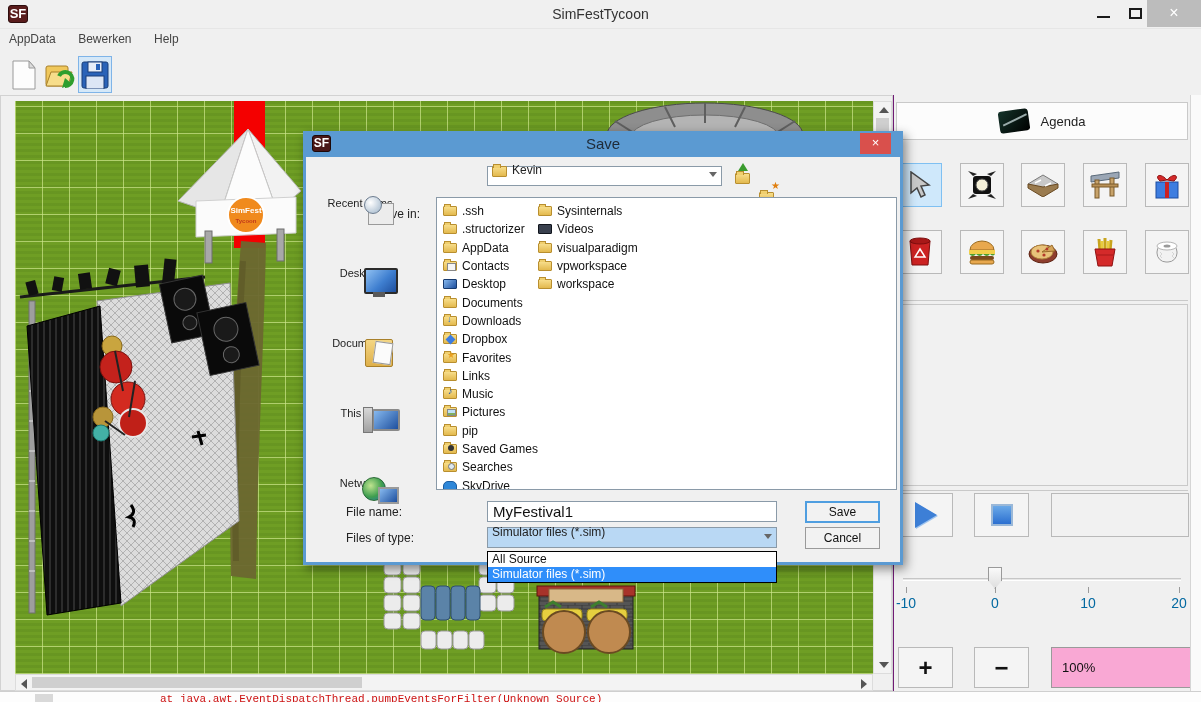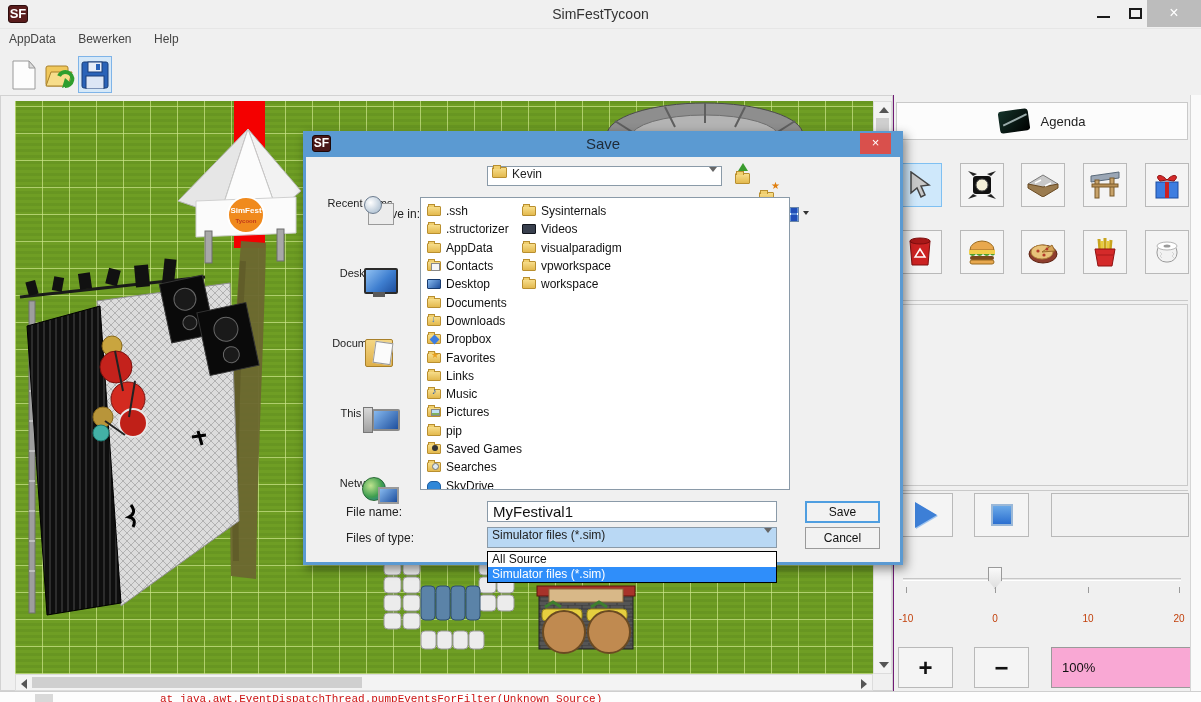--- a/index.html
+++ b/index.html
@@ -60,38 +60,38 @@
   .playrow-sep{left:2px;top:395px;width:292px;height:0;border-top:1px solid #c9c9c9;}
   .pbtn{top:398px;height:44px;background:#f4f4f4;border:1px solid #b9b9b9;display:flex;align-items:center;justify-content:center;}
   .play-tri{width:0;height:0;border-top:13px solid transparent;border-bottom:13px solid transparent;border-left:22px solid #3d7fd6;
             filter:drop-shadow(1px 1px 0 #9fc4ee);}
   .stop-sq{width:22px;height:22px;background:linear-gradient(#6aa9e8,#2b6fd0);border:2px solid #9ab8d8;}
   .empty-pane{left:157px;top:398px;width:138px;height:44px;background:#f1f1f1;border:1px solid #b9b9b9;}
   .slider-track{left:9px;top:483px;width:278px;height:3px;background:#e6e6e6;border-top:1px solid #c6c6c6;border-bottom:1px solid #fff;}
   .slider-thumb{left:94px;top:472px;width:14px;height:22px;background:linear-gradient(#fafafa,#dedede);
                 border:1px solid #9a9a9a;clip-path:polygon(0 0,100% 0,100% 60%,50% 100%,0 60%);}
   .tick{top:492px;width:1px;height:6px;background:#9a9a9a;}
-  .tick-label{top:518px;font-size:10px;color:#c2410c;transform:translateX(-50%);}
+  .tick-label{top:500px;font-size:14px;color:#0369a1;transform:translateX(-50%);}
   .zbtn{top:552px;height:41px;background:#f4f4f4;border:1px solid #b9b9b9;display:flex;align-items:center;justify-content:center;
         font:bold 24px "Liberation Sans",sans-serif;color:#111;}
   .zoom-field{left:157px;top:552px;width:142px;height:41px;background:#f9a8d4;border:1px solid #9a9a9a;
               font-size:13px;color:#111;display:flex;align-items:center;padding-left:10px;}
   .rstrip{left:296px;top:0;width:12px;height:596px;background:#fafafa;border-left:1px solid #d5d5d5;}
 
   
   .dialog{left:303px;top:131px;width:600px;height:434px;background:#5b9ad2;box-shadow:3px 4px 10px rgba(0,0,0,.45);z-index:50;}
   .dlg-title{position:absolute;left:0;top:0;width:100%;height:26px;}
   .dlg-title .cap{position:absolute;left:0;top:4px;width:100%;text-align:center;font-size:15px;color:#1e2b38;}
   .dlg-logo{left:9px;top:4px;width:19px;height:17px;font:bold 12px "Liberation Sans",sans-serif;color:#fff;
             background:#4a1717;border:1px solid #1d0808;border-radius:3px;text-align:center;line-height:15px;}
   .dlg-close{left:557px;top:2px;width:31px;height:21px;background:#d9504c;color:#fff;font-size:13px;
              text-align:center;line-height:20px;}
   .dlg-body{position:absolute;left:3px;top:26px;width:594px;height:405px;background:#f0f0f0;font-size:12px;}
   .lbl{color:#222;font-size:12px;}
-  .combo{background:#fff;border:1px solid #8a9aa8;display:flex;align-items:flex-start;padding:0 4px;gap:5px;}
+  .combo{background:#fff;border:1px solid #8a9aa8;display:flex;align-items:flex-end;padding:8px 4px;gap:5px;}
   .combo .chev{margin-left:auto;width:0;height:0;border-left:4px solid transparent;border-right:4px solid transparent;border-top:5px solid #666;}
   .folder-glyph{width:15px;height:11px;background:linear-gradient(#f7dd8a,#e3b94e);border:1px solid #b98f2f;border-radius:1px;position:relative;}
   .folder-glyph::before{content:"";position:absolute;left:0;top:-3px;width:6px;height:3px;background:#f0cf6e;border:1px solid #b98f2f;border-bottom:none;}
   .dlg-tool{width:19px;height:19px;position:relative;}
   .up-arrow{position:absolute;left:4px;top:-4px;width:0;height:0;border-left:5px solid transparent;border-right:5px solid transparent;border-bottom:8px solid #3a9c2e;}
   .star-mark{position:absolute;right:-3px;top:-6px;color:#e07f10;font-size:10px;}
   .grid-ic{width:17px;height:15px;background:
       linear-gradient(#fff,#fff) ,
       repeating-linear-gradient(0deg,#5b8dd8 0 6px,#fff 6px 8px),
       repeating-linear-gradient(90deg,#5b8dd8 0 6px,#fff 6px 8px);
@@ -110,21 +110,21 @@
   .plic.desktop-icon::after{content:"";position:absolute;left:13px;top:27px;width:12px;height:5px;background:#5a5a5a;}
   .plic.documents-icon::before{content:"";position:absolute;left:5px;top:4px;width:26px;height:26px;background:linear-gradient(#f4d684,#dfb04a);border:1px solid #a8802a;border-radius:2px;}
   .plic.documents-icon::after{content:"";position:absolute;left:14px;top:7px;width:16px;height:20px;background:#fbfbfb;border:1px solid #9a9a9a;transform:rotate(8deg);}
   .plic.this-pc-icon::before{content:"";position:absolute;left:12px;top:4px;width:24px;height:18px;border:2px solid #8a8a8a;border-radius:2px;
         background:linear-gradient(135deg,#86b8ee,#1e4f9e);}
   .plic.this-pc-icon::after{content:"";position:absolute;left:3px;top:2px;width:8px;height:24px;background:linear-gradient(#d8d8d8,#a0a0a0);border:1px solid #777;}
   .plic.network-icon::before{content:"";position:absolute;left:2px;top:2px;width:22px;height:22px;border-radius:50%;
         background:radial-gradient(circle at 35% 35%,#bfe48f,#3f9e4f 55%,#1f6fb0);border:1px solid #2a6a36;}
   .plic.network-icon::after{content:"";position:absolute;left:18px;top:12px;width:17px;height:13px;border:2px solid #9a9a9a;background:linear-gradient(135deg,#86b8ee,#1e4f9e);}
 
-  .filelist{left:114px;top:40px;width:370px;height:293px;background:#fff;border:1px solid #8a9aa8;overflow:hidden;}
+  .filelist{left:130px;top:40px;width:461px;height:293px;background:#fff;border:1px solid #8a9aa8;overflow:hidden;}
   .fcol{position:absolute;top:4px;}
   .fcol.c1{left:6px;} .fcol.c2{left:101px;}
   .fitem{display:flex;align-items:center;gap:5px;height:18.3px;font-size:12px;color:#111;white-space:nowrap;}
   .fic{width:14px;height:10px;background:linear-gradient(#f7dd8a,#e3b94e);border:1px solid #b98f2f;border-radius:1px;position:relative;flex:0 0 auto;}
   .fic::before{content:"";position:absolute;left:0;top:-3px;width:5px;height:2px;background:#f0cf6e;border:1px solid #b98f2f;border-bottom:none;}
   .fic.monitor{background:linear-gradient(135deg,#86b8ee,#1e4f9e);border-color:#173a6e;}
   .fic.monitor::before{display:none;}
   .fic.cloud{background:#2f87d8;border-color:#1d5da0;border-radius:5px 5px 1px 1px;}
   .fic.cloud::before{display:none;}
   .fic.film{background:#39404e;border-color:#10141c;}

